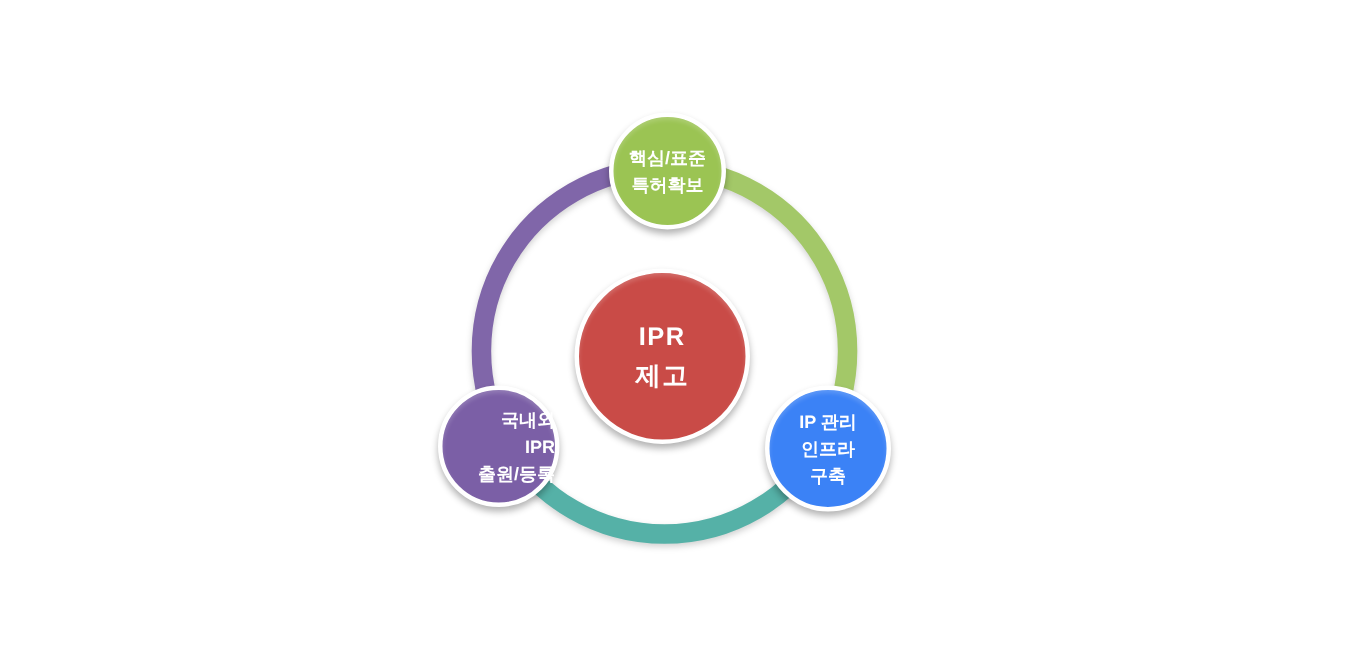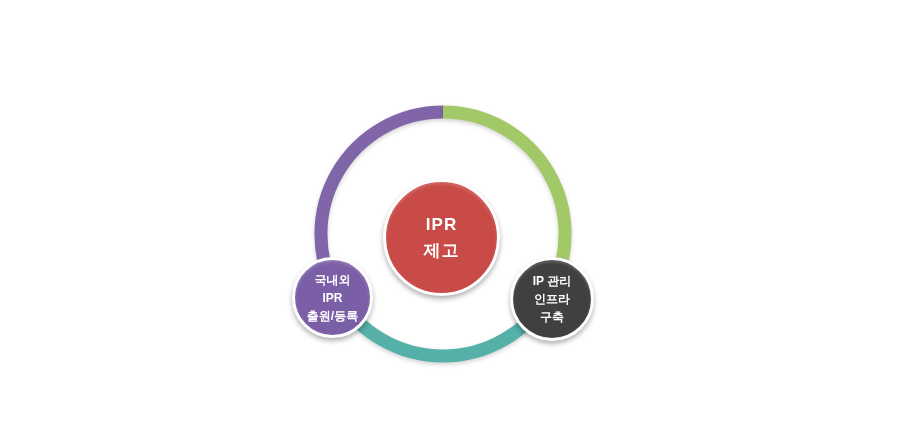--- a/index.html
+++ b/index.html
@@ -63,20 +63,21 @@
     font-size: 12px;
     line-height: 18px;
   }
   .node-left {
     left: 292px;
     top: 257px;
     width: 81px;
     height: 81px;
     font-size: 12px;
     line-height: 18px;
+    align-items: flex-end;
   }
   .node-right {
     left: 510px;
     top: 257px;
     width: 84px;
     height: 84px;
     font-size: 12px;
     line-height: 18px;
   }
 </style>
@@ -87,28 +88,32 @@
 
   <svg class="ring-svg" viewBox="0 0 900 440" aria-hidden="true">
 
     <path d="M 443 112 A 122 122 0 0 0 337.3 295" stroke="#8066a9"></path>
 
     <path d="M 443 112 A 122 122 0 0 1 548.7 295" stroke="#a3c868"></path>
 
     <path d="M 337.3 295 A 122 122 0 0 0 548.7 295" stroke="#55b1a7"></path>
   </svg>
 
+  <div class="node node-top" style="background: rgb(155, 196, 83);">
+    <span class="line">핵심/표준</span>
+    <span class="line">특허확보</span>
+  </div>
 
   <div class="node node-left" style="background: rgb(123, 95, 166);">
     <span class="line">국내외</span>
     <span class="line">IPR</span>
     <span class="line">출원/등록</span>
   </div>
 
-  <div class="node node-right" style="background: #404040;">
+  <div class="node node-right" style="background: #3b82f6;">
     <span class="line">IP 관리</span>
     <span class="line">인프라</span>
     <span class="line">구축</span>
   </div>
 
   <div class="node node-center" style="background: rgb(201, 75, 71);">
     <span class="line">IPR</span>
     <span class="line">제고</span>
   </div>
 

